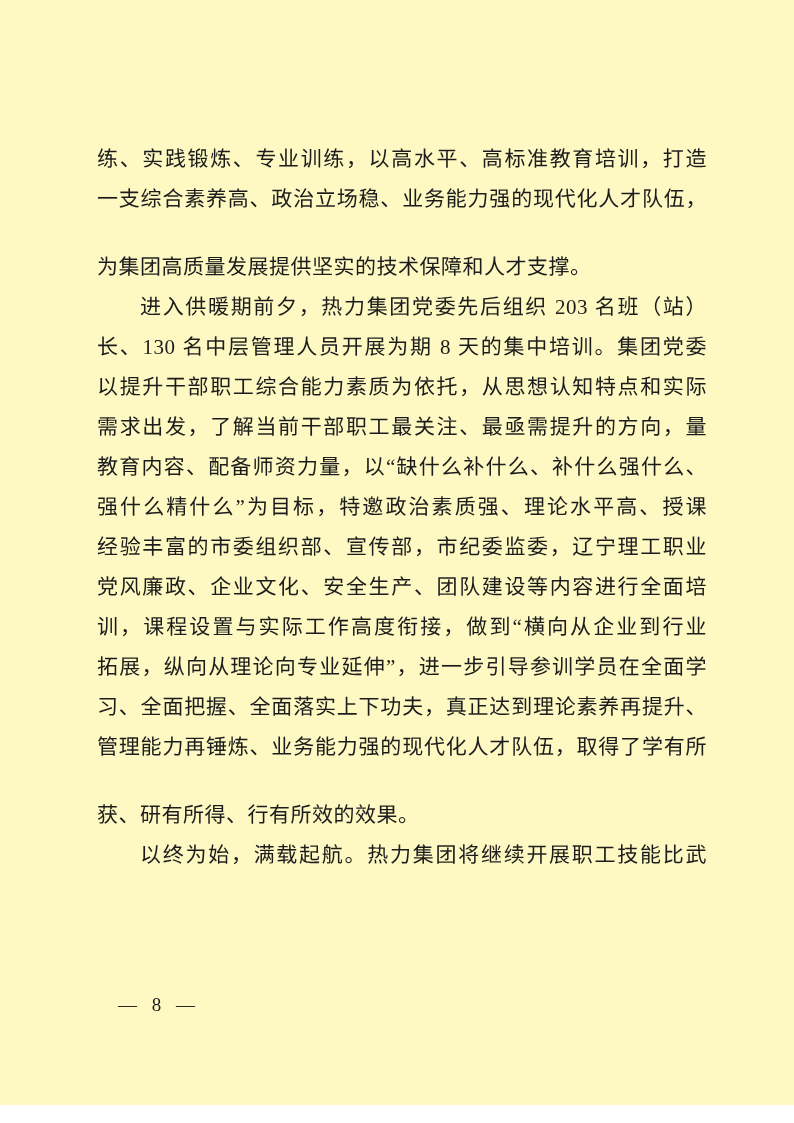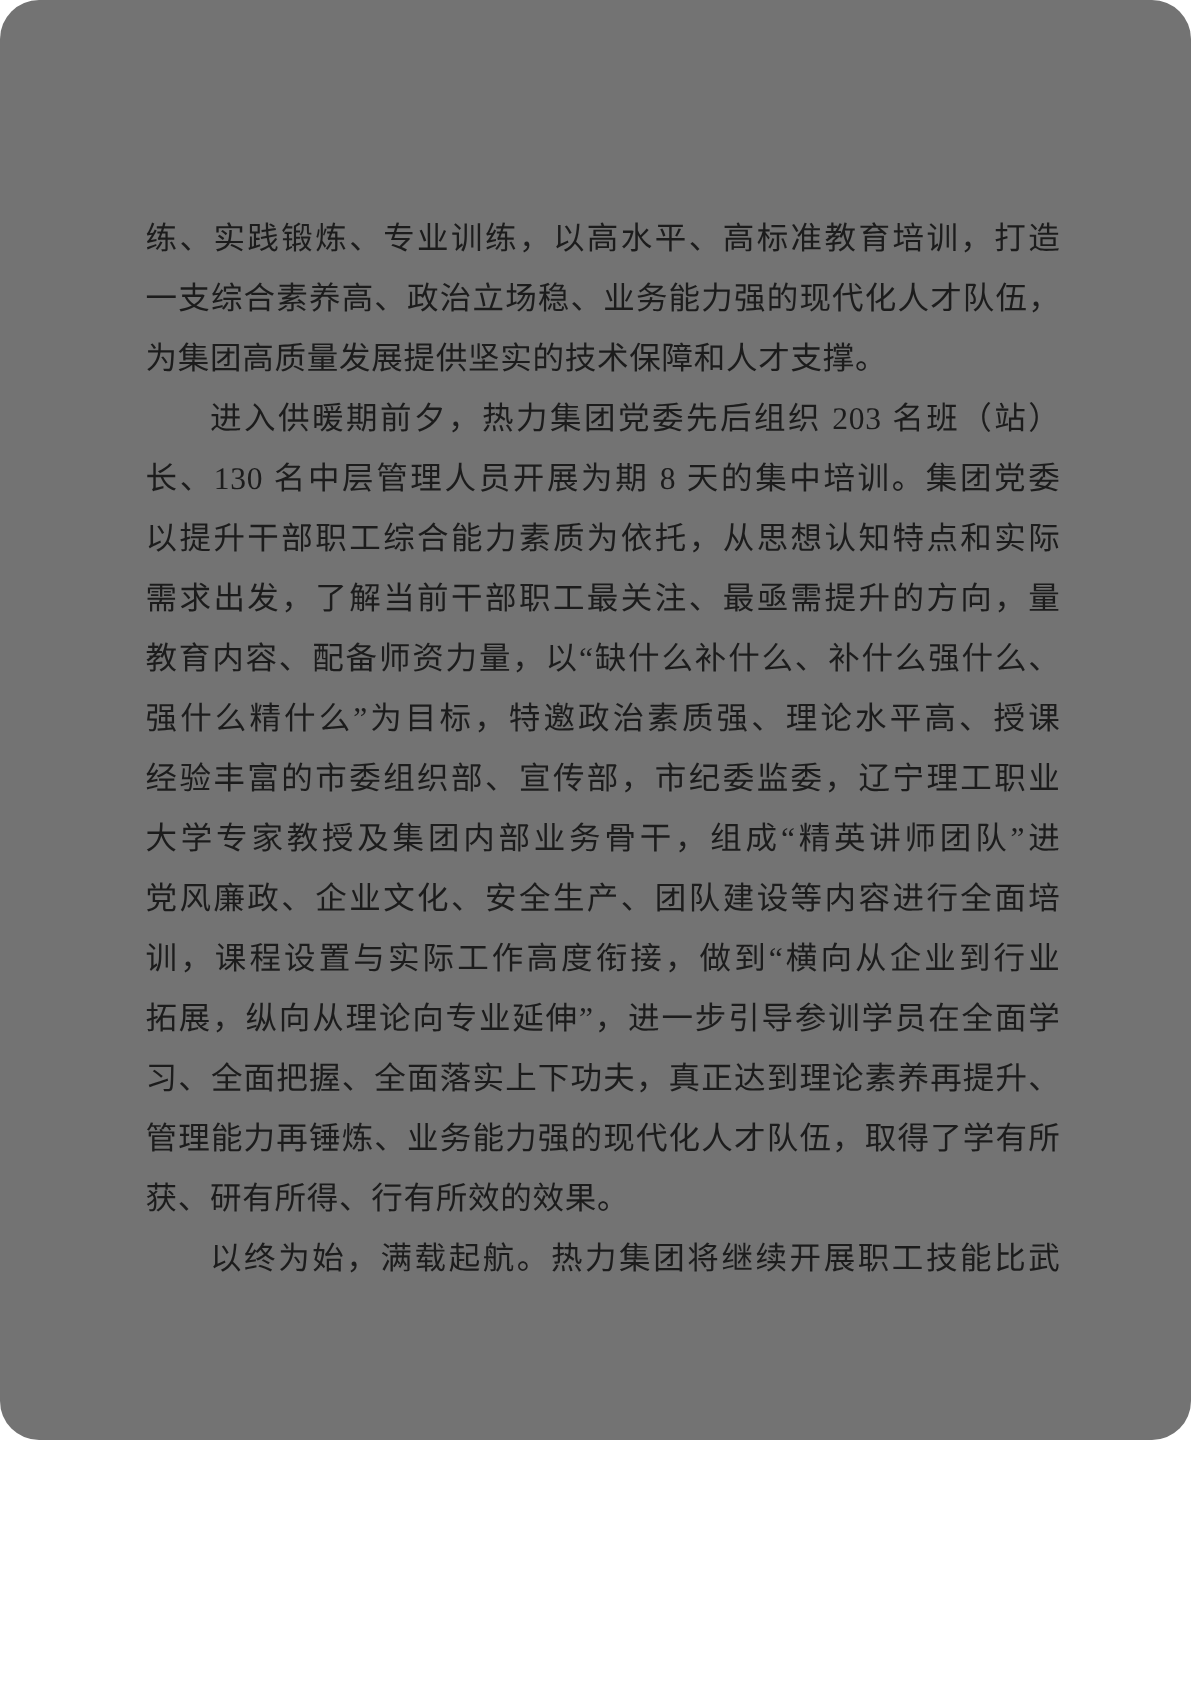--- a/index.html
+++ b/index.html
@@ -3,26 +3,25 @@
 <meta charset="utf-8">
 <style>
   html, body {
     margin: 0;
     padding: 0;
     background: #ffffff;
   }
   .page {
     position: relative;
     width: 794px;
-    height: 960px;
-    background: #737373;
+    height: 1105px;
+    background: #fef9c3;
     overflow: hidden;
     font-family: "Liberation Serif", "DejaVu Serif", serif;
     color: #1c1c1c;
-    border-radius: 26px;
   }
   .body-block {
     position: absolute;
     left: 97px;
     top: 139px;
     width: 610px;
   }
   .line {
     margin: 0;
     padding: 0;
@@ -36,20 +35,21 @@
   
   .line.j {
     text-align: justify;
     text-align-last: justify;
     text-justify: inter-character;
   }
   
   .line.end {
     text-align: left;
     text-align-last: left;
+    margin-top: 28px;
   }
   
   .line.indent {
     text-indent: 43px;
   }
   .footer-pageno {
     position: absolute;
     left: 118px;
     top: 993px;
     font-size: 19px;
@@ -69,21 +69,20 @@
     <p class="line j">一支综合素养高、政治立场稳、业务能力强的现代化人才队伍，</p>
     <p class="line end">为集团高质量发展提供坚实的技术保障和人才支撑。</p>
 
     <p class="line j indent">进入供暖期前夕，热力集团党委先后组织 203 名班（站）</p>
     <p class="line j">长、130 名中层管理人员开展为期 8 天的集中培训。集团党委</p>
     <p class="line j">以提升干部职工综合能力素质为依托，从思想认知特点和实际</p>
     <p class="line j">需求出发，了解当前干部职工最关注、最亟需提升的方向，量</p>
     <p class="line j">教育内容、配备师资力量，以“缺什么补什么、补什么强什么、</p>
     <p class="line j">强什么精什么”为目标，特邀政治素质强、理论水平高、授课</p>
     <p class="line j">经验丰富的市委组织部、宣传部，市纪委监委，辽宁理工职业</p>
-    <p class="line j">大学专家教授及集团内部业务骨干，组成“精英讲师团队”进</p>
     <p class="line j">党风廉政、企业文化、安全生产、团队建设等内容进行全面培</p>
     <p class="line j">训，课程设置与实际工作高度衔接，做到“横向从企业到行业</p>
     <p class="line j">拓展，纵向从理论向专业延伸”，进一步引导参训学员在全面学</p>
     <p class="line j">习、全面把握、全面落实上下功夫，真正达到理论素养再提升、</p>
     <p class="line j">管理能力再锤炼、业务能力强的现代化人才队伍，取得了学有所</p>
     <p class="line end">获、研有所得、行有所效的效果。</p>
 
     <p class="line j indent">以终为始，满载起航。热力集团将继续开展职工技能比武</p>
 
   </div>

